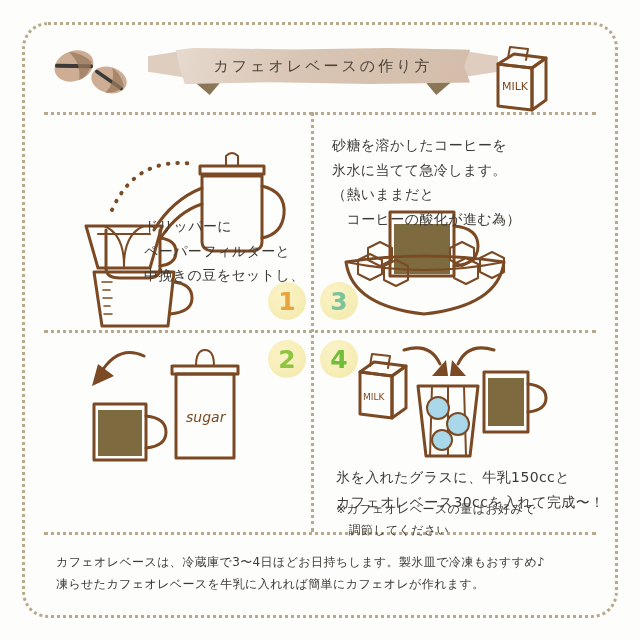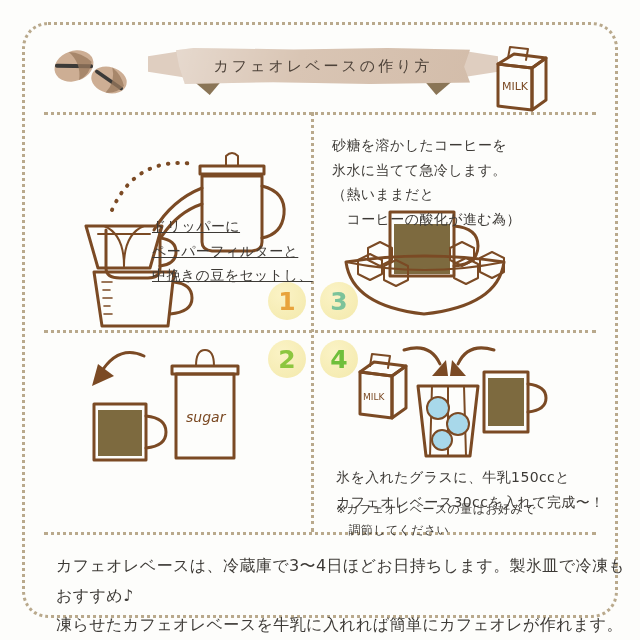--- a/index.html
+++ b/index.html
@@ -61,27 +61,27 @@
     position:absolute;left:44px;top:112px;width:552px;height:0;
     border-top:3px dotted #b9a98c;
   }
   .div-h-bot{
     position:absolute;left:44px;top:532px;width:552px;height:0;
     border-top:3px dotted #b9a98c;
   }
 
   
   .txt{position:absolute;font-size:14px;line-height:1.75;color:#3d3a36;white-space:pre-line;letter-spacing:.4px;}
-  #t1a{left:152px;top:214px;text-decoration:underline;}
+  #t1a{left:144px;top:214px;}
   #t1b{left:95px;top:288px;}
   #t2{left:160px;top:430px;}
   #t3{left:332px;top:133px;}
   #t4a{left:336px;top:465px;}
   #t4b{left:336px;top:499px;font-size:12px;}
-  #foot{left:56px;top:551px;font-size:16px;line-height:1.85;}
+  #foot{left:56px;top:551px;font-size:12px;line-height:1.85;}
 
   
   .badge{
     position:absolute;width:38px;height:38px;border-radius:50%;
     background:radial-gradient(circle at 38% 32%,#fbf3c6,#f3e9ab);
     display:flex;align-items:center;justify-content:center;
     font-size:25px;font-weight:bold;font-family:"DejaVu Sans",sans-serif;
   }
   #b1{left:268px;top:282px;color:#e8a33c;}
   #b3{left:320px;top:282px;color:#7cc39a;}

